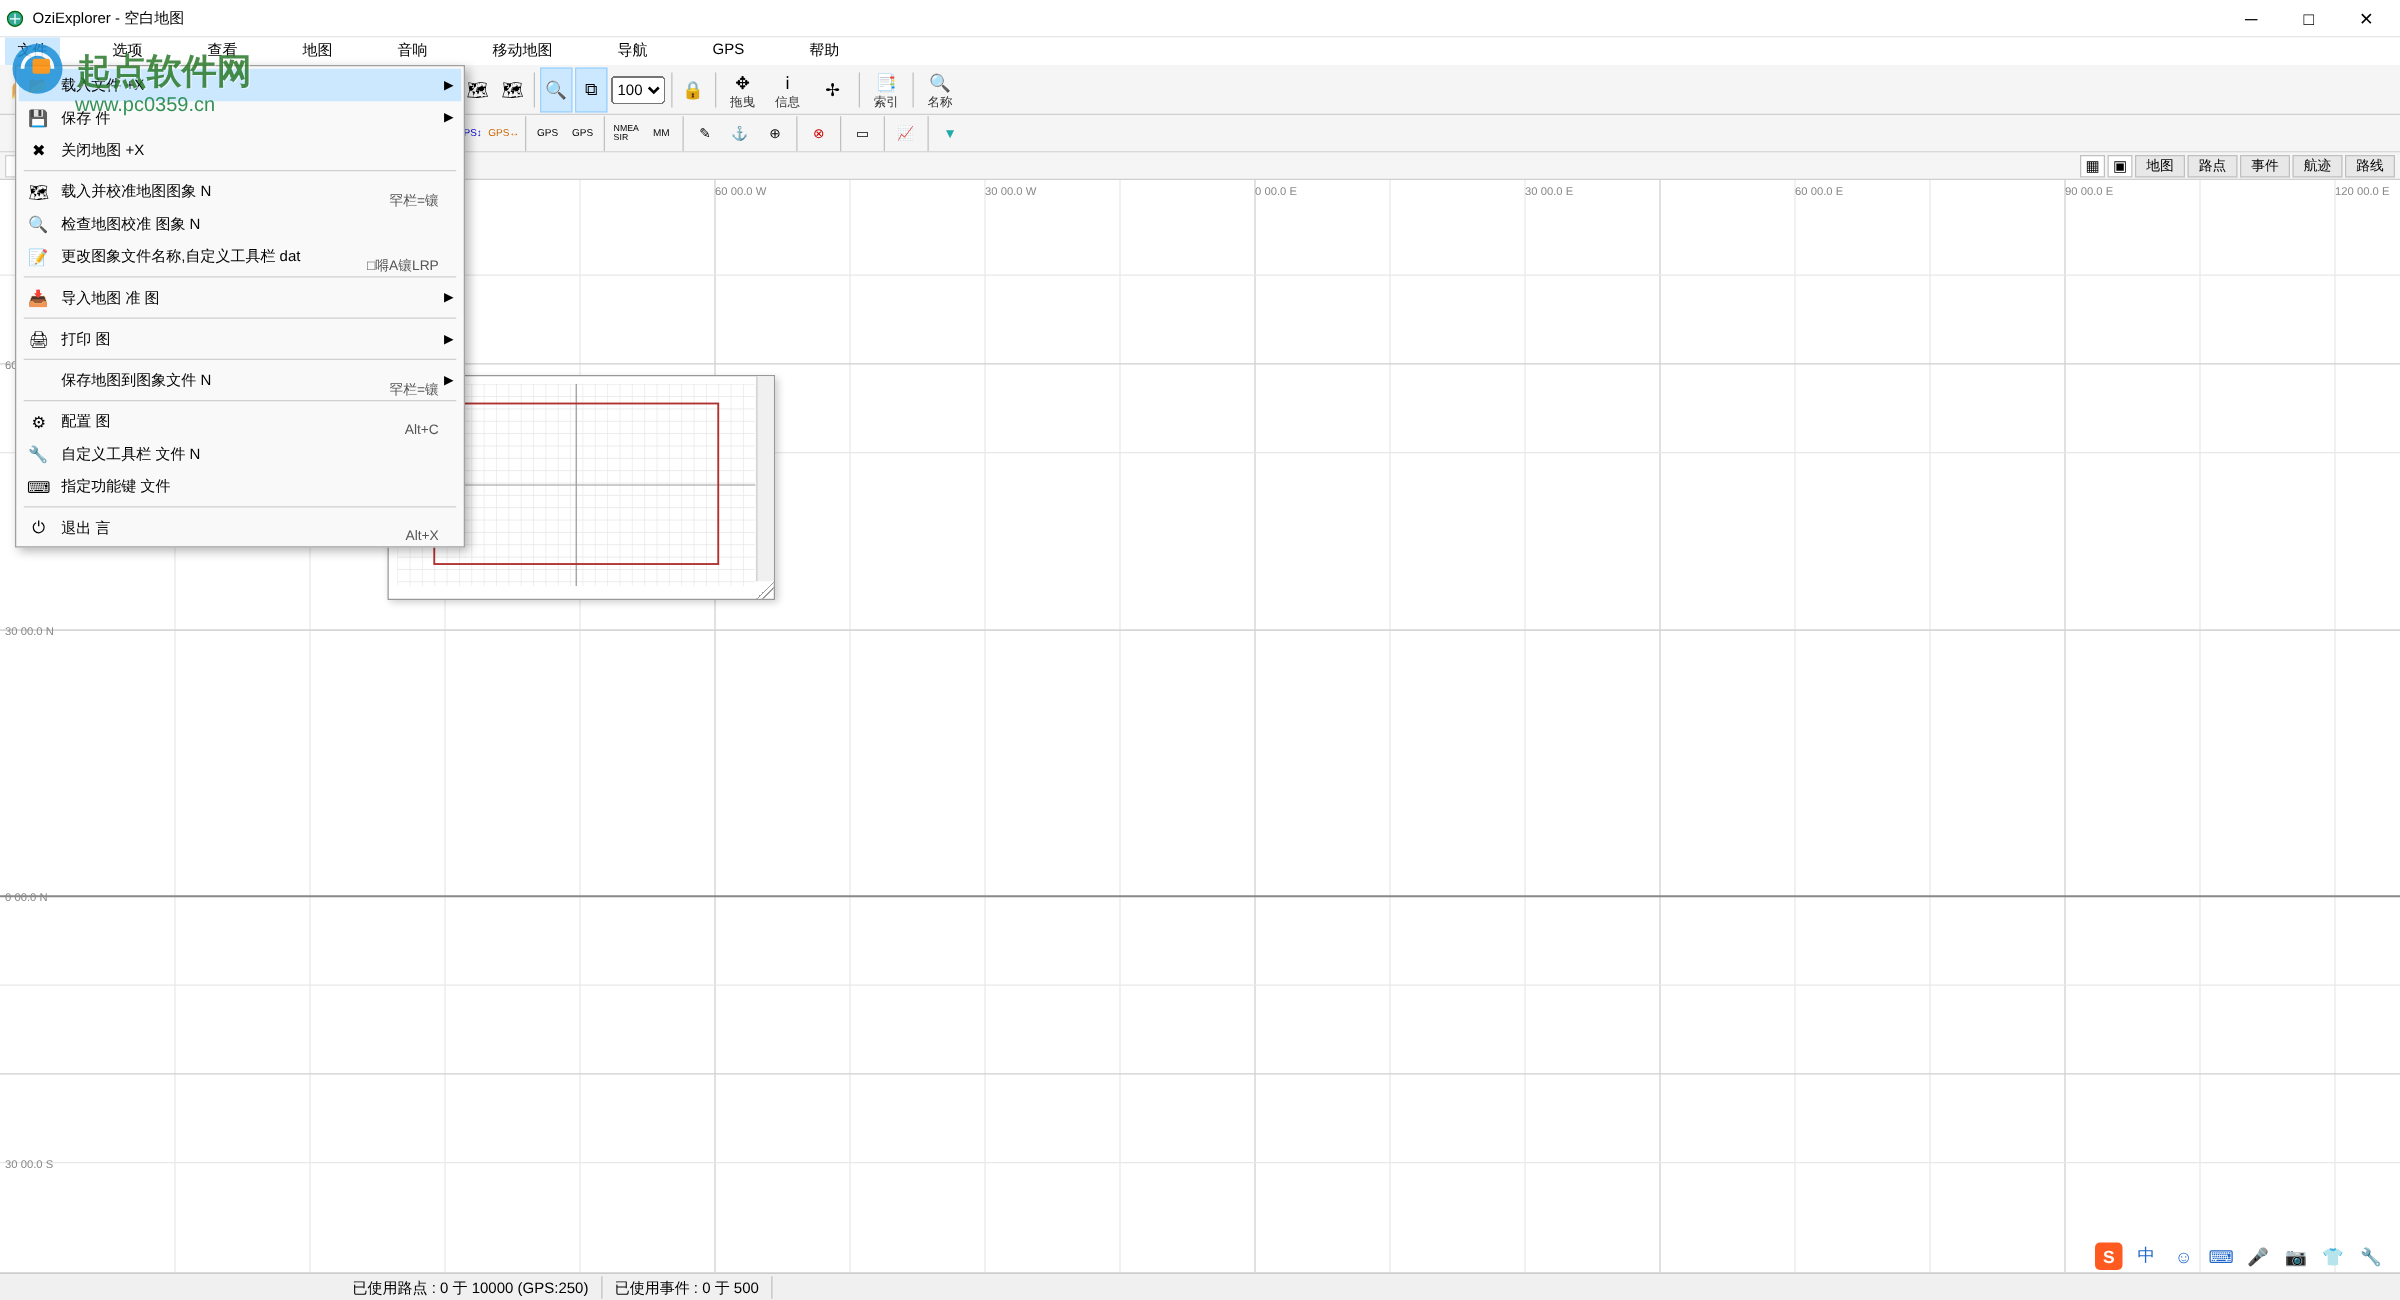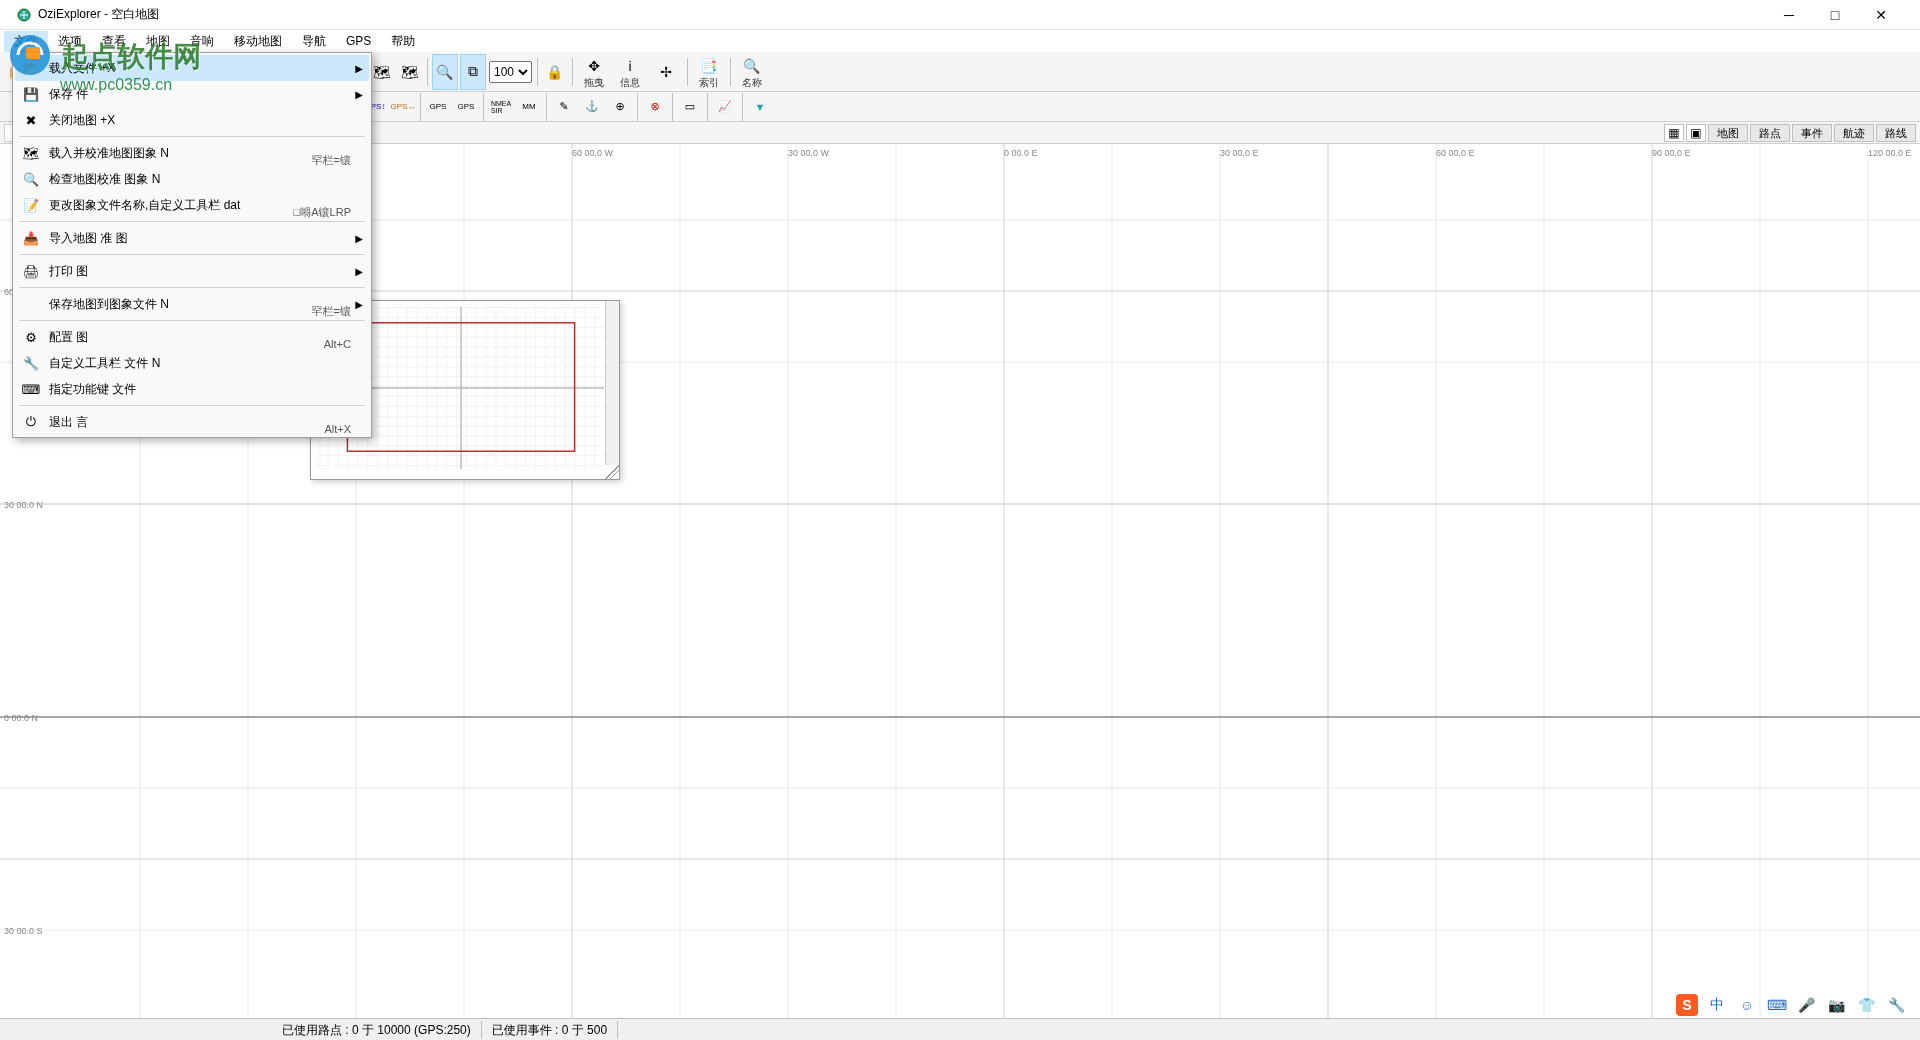--- a/index.html
+++ b/index.html
@@ -1,26 +1,26 @@
 <!DOCTYPE html>
 <html><head>
 <meta charset="utf-8">
 <style>
 * { margin: 0; padding: 0; box-sizing: border-box; font-family: "Microsoft YaHei", "SimSun", Arial, sans-serif; font-size: 12px; user-select: none; }
 body { background: #f0f0f0; width: 1920px; height: 1040px; overflow: hidden; position: relative; }
 
 
-.titlebar { height: 30px; background: #fff; display: flex; align-items: center; padding: 0 16px; border-bottom: 1px solid #e0e0e0; }
+.titlebar { height: 30px; background: #fff; display: flex; align-items: center; padding: 0 4px; border-bottom: 1px solid #e0e0e0; }
 .titlebar .app-icon { width: 16px; height: 16px; margin-right: 6px; }
 .titlebar .title { flex: 1; font-size: 12px; color: #000; }
 .titlebar .win-controls { display: flex; }
 .titlebar .win-btn { width: 46px; height: 30px; display: flex; align-items: center; justify-content: center; font-size: 14px; }
 
 
-.menubar { height: 22px; background: #fff; display: flex; align-items: center; padding: 0 4px; }
+.menubar { height: 22px; background: #fff; display: flex; padding: 0 4px; gap: 32px; }
 .menubar .menu-item { padding: 2px 10px; font-size: 12px; cursor: default; }
 .menubar .menu-item.open { background: #cce8ff; }
 
 
 .toolbar { background: #f5f5f5; border-bottom: 1px solid #d0d0d0; display: flex; align-items: center; padding: 2px 4px; min-height: 30px; }
 .toolbar.main { height: 40px; }
 .toolbar .tb-btn { width: 26px; height: 36px; display: flex; flex-direction: column; align-items: center; justify-content: center; margin: 0 1px; border: 1px solid transparent; cursor: default; position: relative; }
 .toolbar .tb-btn.wide { width: 34px; }
 .toolbar .tb-btn.pressed { background: #cce8ff; border: 1px solid #99d1ff; }
 .toolbar .tb-btn .icon { width: 20px; height: 20px; display: flex; align-items: center; justify-content: center; font-size: 14px; }

